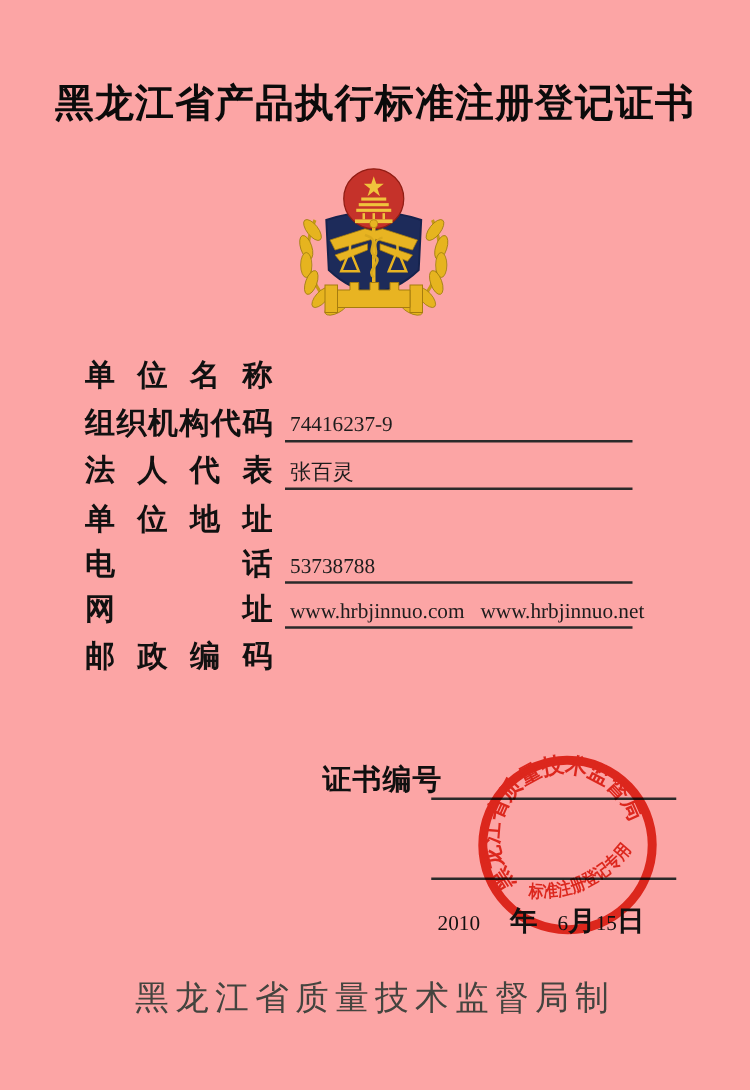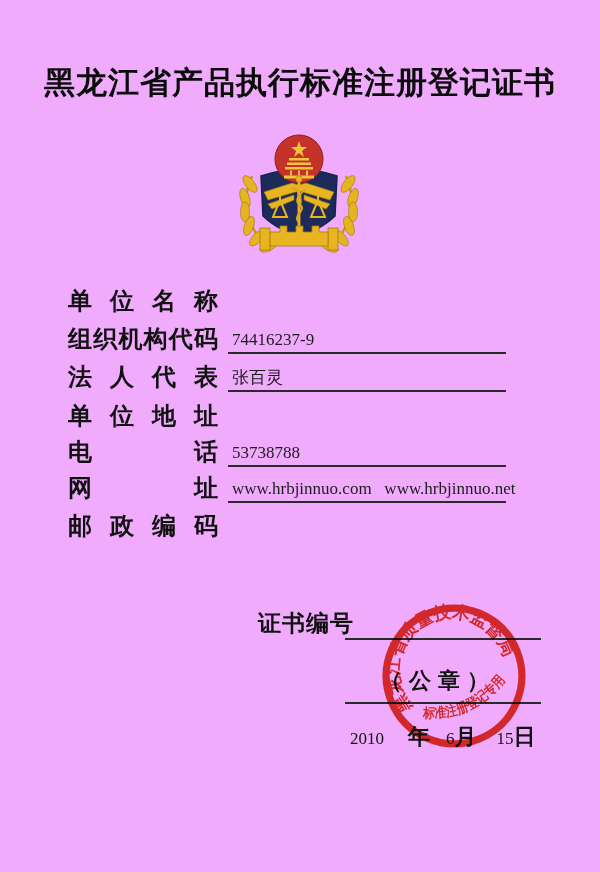--- a/index.html
+++ b/index.html
@@ -1,18 +1,18 @@
 <!DOCTYPE html>
 <html><head>
 <meta charset="utf-8">
 <style>
   html,body{margin:0;padding:0;background:#e8e8e6;}
   .page{
     position:relative; width:600px; height:872px; margin:0 auto;
-    background:#f0abfc;
+    background:#fca5a5;
     font-family:"Liberation Serif","DejaVu Serif",serif;
     color:#151515; overflow:hidden;
   }
   .title{
     position:absolute; top:62px; left:0; width:100%;
     text-align:center; font-size:31px; font-weight:bold; color:#0b0b0b;
     letter-spacing:1px; white-space:nowrap;
   }
   .emblem{ position:absolute; left:234px; top:132px; }
   
@@ -34,21 +34,21 @@
   .issuer-value{ position:absolute; left:380px; top:666px; font-size:22px; font-weight:bold; letter-spacing:7px; color:#141414; white-space:nowrap;}
   
   .seal{ position:absolute; left:377px; top:599px; mix-blend-mode:multiply; opacity:0.92; }
   
   .dateline{
     position:absolute; left:350px; top:722px; z-index:6;
     display:flex; align-items:baseline; white-space:nowrap; color:#111;
   }
   .dnum{ font-size:17px; }
   .dunit{ font-size:22px; font-weight:bold; }
-  .gap24{ margin-left:24px; } .gap16{ margin-left:16px; } .gap20{ margin-left:20px; }
+  .gap24{ margin-left:24px; } .gap16{ margin-left:16px; } .gap20{ }
   
   .footer{
     position:absolute; top:780px; left:0; width:100%; text-align:center;
     font-size:27px; letter-spacing:5px; color:#44443f; white-space:nowrap;
   }
 </style>
 </head>
 <body>
 
 <div class="page">
@@ -170,21 +170,20 @@
         <span>邮</span>
         <span>政</span>
         <span>编</span>
         <span>码</span>
       </div>
   </div>
 
   <div class="blabel" style="left:258px; top:608px;">证书编号</div>
   <div class="bline" style="left:345px; top:608px;"></div>
 
-  <div class="issuer-value">（公章）</div>
   <div class="bline" style="left:345px; top:672px;"></div>
 
   <svg class="seal" width="154" height="154" viewBox="0 0 150 150" xmlns="http://www.w3.org/2000/svg">
     <defs>
       <path id="sealTopPath" d="M 27,90 A 52,52 0 1 1 123,90" fill="none"></path>
       <path id="sealBotPath" d="M 30,100 Q 75,124 122,96" fill="none"></path>
     </defs>
     <g transform="rotate(-22 75 75)">
       <circle cx="75" cy="75" r="66" fill="none" stroke="#dd2a1a" stroke-width="7"></circle>
       <text font-family="'Liberation Sans','DejaVu Sans',sans-serif" font-weight="bold" font-size="17" fill="#dd2a1a">
@@ -198,14 +197,15 @@
 
   <div class="dateline">
     <span class="dnum">2010</span>
     <span class="dunit gap24">年</span>
     <span class="dnum gap16">6</span>
     <span class="dunit">月</span>
     <span class="dnum gap20">15</span>
     <span class="dunit">日</span>
   </div>
 
+  <div class="footer">黑龙江省质量技术监督局制</div>
 
 </div>
 
 </body></html>

